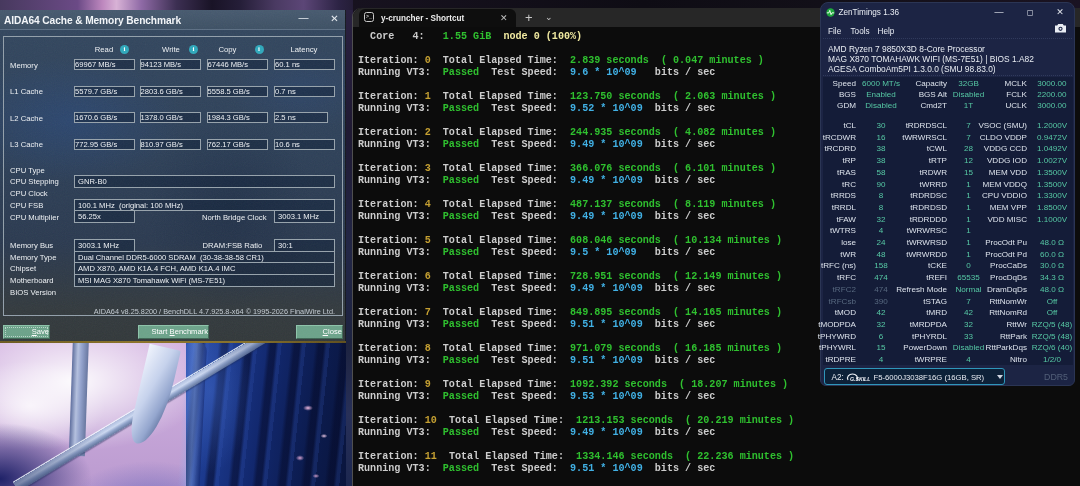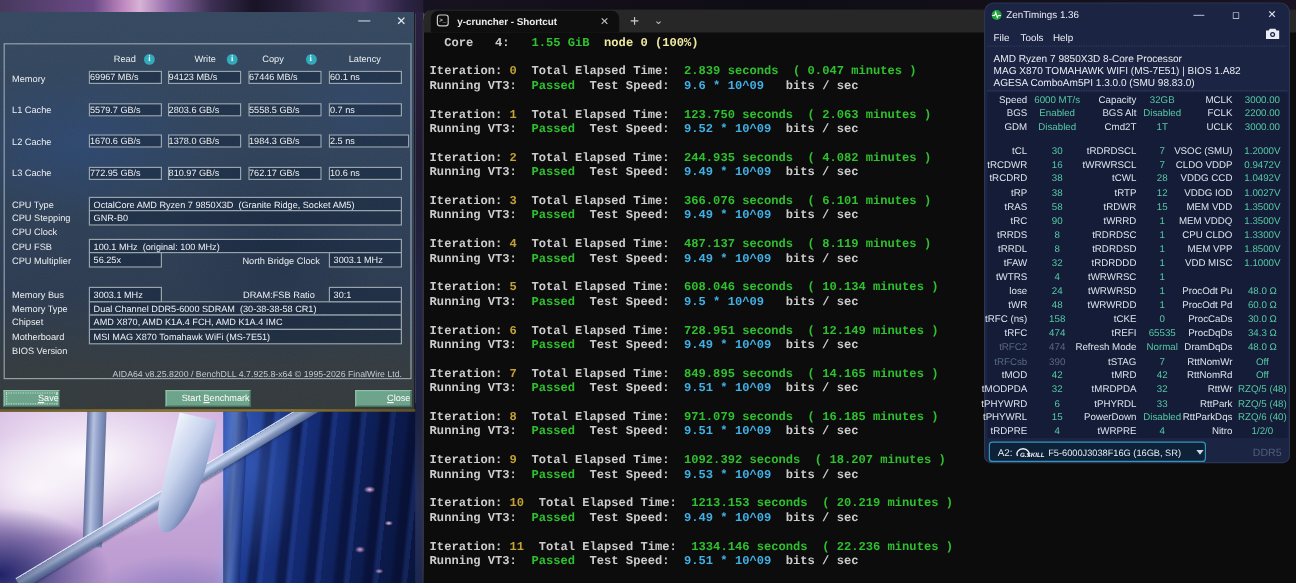--- a/index.html
+++ b/index.html
@@ -141,20 +141,23 @@
 Running VT3:  <span class="g">Passed</span>  Test Speed:  <span class="c">9.53 * 10^09</span>  bits / sec
 
 Iteration: <span class="y">10</span>  Total Elapsed Time:  <span class="g">1213.153 seconds  ( 20.219 minutes )</span>
 Running VT3:  <span class="g">Passed</span>  Test Speed:  <span class="c">9.49 * 10^09</span>  bits / sec
 
 Iteration: <span class="y">11</span>  Total Elapsed Time:  <span class="g">1334.146 seconds  ( 22.236 minutes )</span>
 Running VT3:  <span class="g">Passed</span>  Test Speed:  <span class="c">9.51 * 10^09</span>  bits / sec</pre>
 </div>
 
 <div id="aida">
+<div id="atitle">
+      <span class="t">AIDA64 Cache &amp; Memory Benchmark</span>
+    </div>
 <div id="amin">—</div>
     <div id="aclose">✕</div>
 <div id="agroup"></div>
 <span class="ahdr" style="left:79px;top:34.5px">Read</span>
     <span class="ainfo" style="left:120px;top:34.5px">i</span>
 <span class="ahdr" style="left:146px;top:34.5px">Write</span>
     <span class="ainfo" style="left:189px;top:34.5px">i</span>
 <span class="ahdr" style="left:202.5px;top:34.5px">Copy</span>
     <span class="ainfo" style="left:254.5px;top:34.5px">i</span>
 <span class="ahdr" style="left:279px;top:34.5px">Latency</span>
@@ -165,28 +168,27 @@
 <span class="abox" style="left:274px;top:49.3px;width:61px">60.1 ns</span>
 <span class="albl" style="top:77px">L1 Cache</span>
 <span class="abox" style="left:74px;top:75.8px;width:61px">5579.7 GB/s</span>
 <span class="abox" style="left:139.5px;top:75.8px;width:61px">2803.6 GB/s</span>
 <span class="abox" style="left:206.5px;top:75.8px;width:61px">5558.5 GB/s</span>
 <span class="abox" style="left:274px;top:75.8px;width:61px">0.7 ns</span>
 <span class="albl" style="top:103.5px">L2 Cache</span>
 <span class="abox" style="left:74px;top:102.3px;width:61px">1670.6 GB/s</span>
 <span class="abox" style="left:139.5px;top:102.3px;width:61px">1378.0 GB/s</span>
 <span class="abox" style="left:206.5px;top:102.3px;width:61px">1984.3 GB/s</span>
-<span class="abox" style="left:274px;top:102.3px;width:67px">2.5 ns</span>
+<span class="abox" style="left:274px;top:102.3px;width:54px">2.5 ns</span>
 <span class="albl" style="top:130px">L3 Cache</span>
 <span class="abox" style="left:74px;top:128.8px;width:61px">772.95 GB/s</span>
 <span class="abox" style="left:139.5px;top:128.8px;width:61px">810.97 GB/s</span>
 <span class="abox" style="left:206.5px;top:128.8px;width:61px">762.17 GB/s</span>
 <span class="abox" style="left:274px;top:128.8px;width:61px">10.6 ns</span>
 <span class="albl" style="top:155.5px">CPU Type</span>
-<span class="abox2" style="left:74px;top:153.6px;width:260.5px">OctalCore AMD Ryzen 7 9850X3D&nbsp;&nbsp;(Granite Ridge, Socket AM5)</span>
 <span class="albl" style="top:167.3px">CPU Stepping</span>
 <span class="abox2" style="left:74px;top:165.3px;width:260.5px">GNR-B0</span>
 <span class="albl" style="top:179px">CPU Clock</span>
 <span class="albl" style="top:190.8px">CPU FSB</span>
 <span class="abox2" style="left:74px;top:188.7px;width:260.5px">100.1 MHz&nbsp;&nbsp;(original: 100 MHz)</span>
 <span class="albl" style="top:202.5px">CPU Multiplier</span>
 <span class="abox2" style="left:74px;top:200.4px;width:60.5px">56.25x</span>
 <span class="albl" style="left:202px;top:202.5px">North Bridge Clock</span>
 <span class="abox2" style="left:274px;top:200.4px;width:60.5px">3003.1 MHz</span>
 <span class="albl" style="top:231px">Memory Bus</span>
@@ -289,21 +291,21 @@
     <span class="zl" style="right:217.5px;top:177.0px">tRC</span>
     <span class="zv" style="left:25.0px;top:177.0px;width:70px">90</span>
     <span class="zl" style="right:126.5px;top:177.0px">tWRRD</span>
     <span class="zv" style="left:115.5px;width:64px!important;top:177.0px;width:64px">1</span>
     <span class="zl" style="right:46.5px;top:177.0px">MEM VDDQ</span>
     <span class="zv" style="left:196.0px;top:177.0px;width:70px">1.3500V</span>
     <span class="zl" style="right:217.5px;top:188.7px">tRRDS</span>
     <span class="zv" style="left:25.0px;top:188.7px;width:70px">8</span>
     <span class="zl" style="right:126.5px;top:188.7px">tRDRDSC</span>
     <span class="zv" style="left:115.5px;width:64px!important;top:188.7px;width:64px">1</span>
-    <span class="zl" style="right:46.5px;top:188.7px">CPU CLDO</span>
+    <span class="zl" style="right:46.5px;top:188.7px">CPU VDDIO</span>
     <span class="zv" style="left:196.0px;top:188.7px;width:70px">1.3300V</span>
     <span class="zl" style="right:217.5px;top:200.4px">tRRDL</span>
     <span class="zv" style="left:25.0px;top:200.4px;width:70px">8</span>
     <span class="zl" style="right:126.5px;top:200.4px">tRDRDSD</span>
     <span class="zv" style="left:115.5px;width:64px!important;top:200.4px;width:64px">1</span>
     <span class="zl" style="right:46.5px;top:200.4px">MEM VPP</span>
     <span class="zv" style="left:196.0px;top:200.4px;width:70px">1.8500V</span>
     <span class="zl" style="right:217.5px;top:212.1px">tFAW</span>
     <span class="zv" style="left:25.0px;top:212.1px;width:70px">32</span>
     <span class="zl" style="right:126.5px;top:212.1px">tRDRDDD</span>

